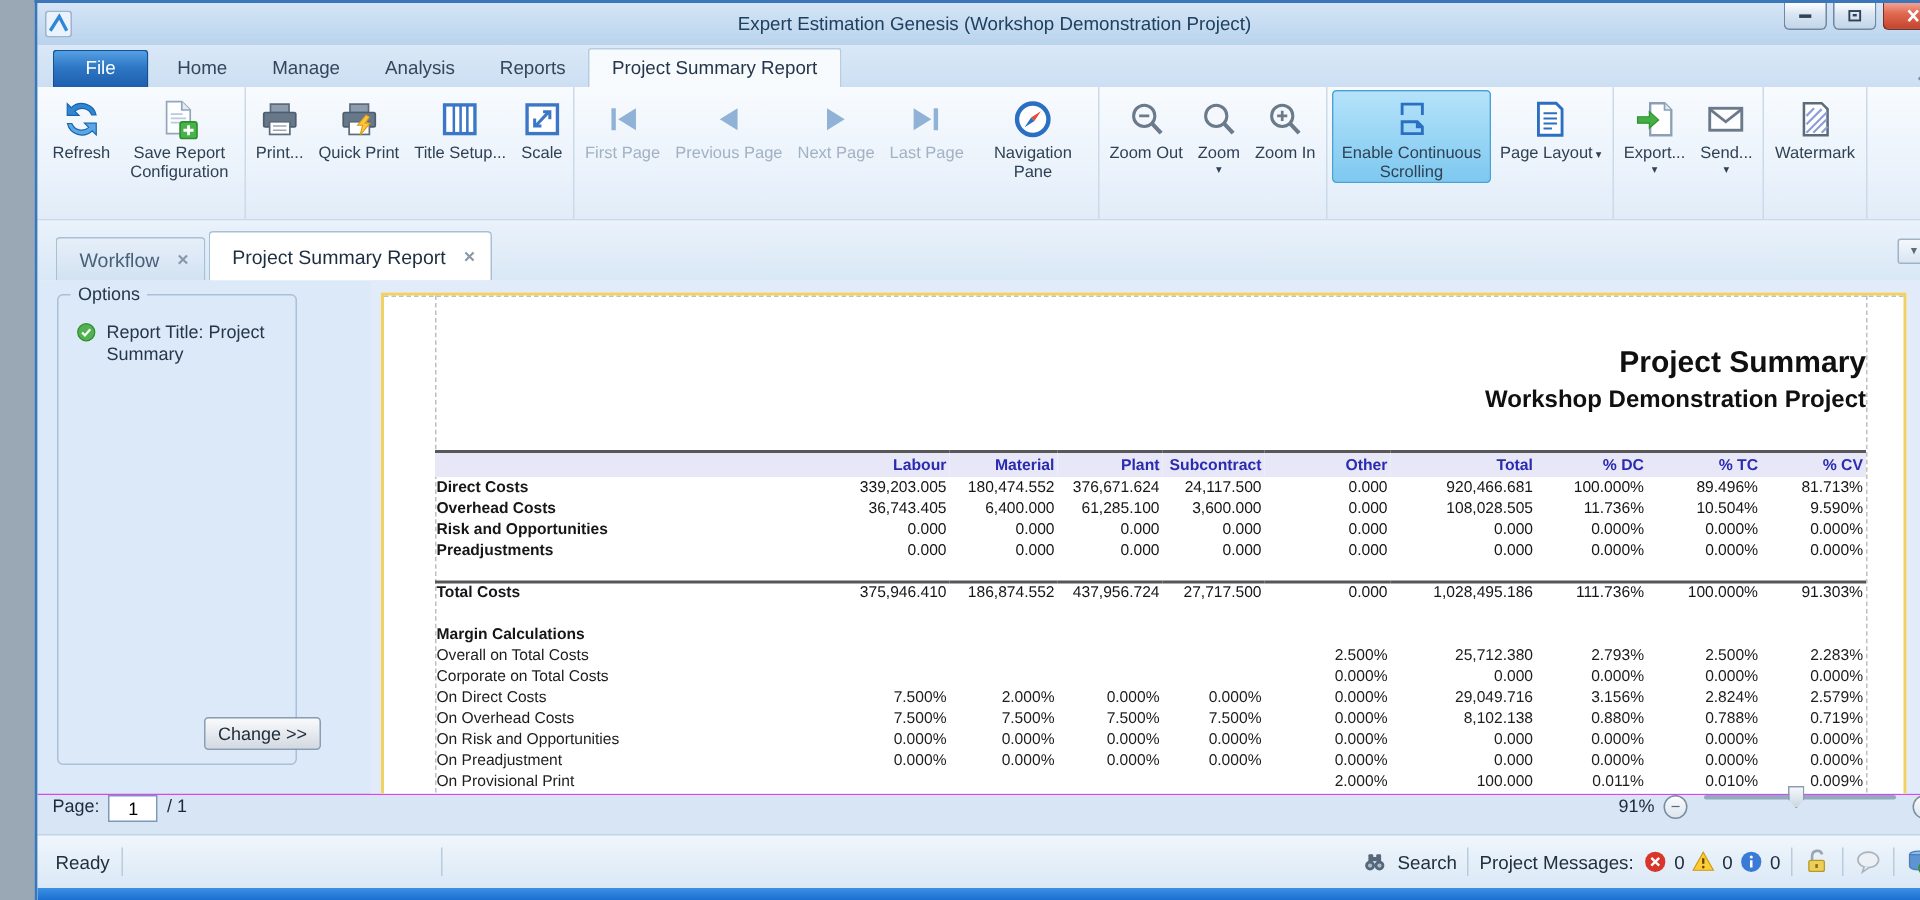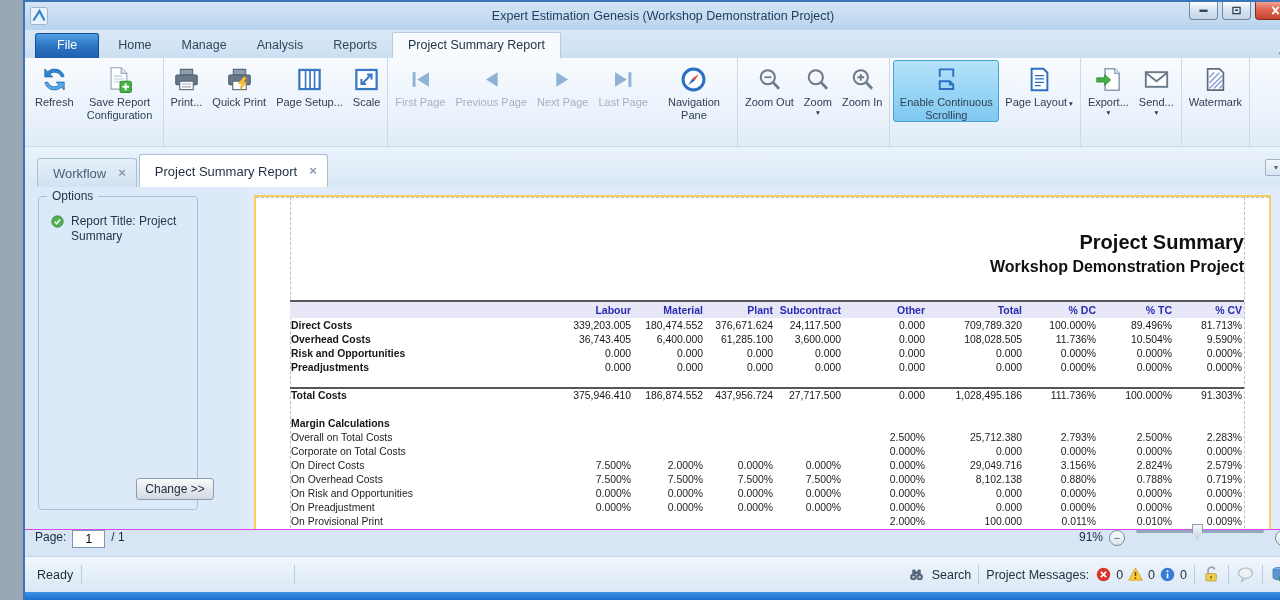--- a/index.html
+++ b/index.html
@@ -188,21 +188,21 @@
             </span>
             <span class="rtext">Quick Print</span>
           </div>
           <div class="rbtn">
             <span class="ricon">
               <svg viewBox="0 0 24 24">
                 <rect x="3" y="3.5" width="18" height="17" fill="#fff" stroke="#3B77C6" stroke-width="2"></rect>
                 <path d="M8.5 3.5v17M12.5 3.5v17M16.5 3.5v17" stroke="#3B77C6" stroke-width="1.5"></path>
               </svg>
             </span>
-            <span class="rtext">Page Setup...</span>
+            <span class="rtext">Title Setup...</span>
           </div>
           <div class="rbtn">
             <span class="ricon">
               <svg viewBox="0 0 24 24">
                 <rect x="3" y="3.5" width="18" height="17" fill="#fff" stroke="#3B77C6" stroke-width="2"></rect>
                 <path d="M8 16l8-8.5" stroke="#3B77C6" stroke-width="1.8"></path>
                 <path d="M12.5 7.5h4V12M11.5 16h-4v-4.5" fill="none" stroke="#3B77C6" stroke-width="1.8"></path>
               </svg>
             </span>
             <span class="rtext">Scale</span>
@@ -422,21 +422,21 @@
               </tr>
             </thead>
             <tbody>
               <tr class="r-cost">
                 <td class="lbl">Direct Costs</td>
                 <td>339,203.005</td>
                 <td>180,474.552</td>
                 <td>376,671.624</td>
                 <td>24,117.500</td>
                 <td>0.000</td>
-                <td>709,789.320</td>
+                <td>920,466.681</td>
                 <td>100.000%</td>
                 <td>89.496%</td>
                 <td>81.713%</td>
               </tr>
               <tr class="r-cost">
                 <td class="lbl">Overhead Costs</td>
                 <td>36,743.405</td>
                 <td>6,400.000</td>
                 <td>61,285.100</td>
                 <td>3,600.000</td>

